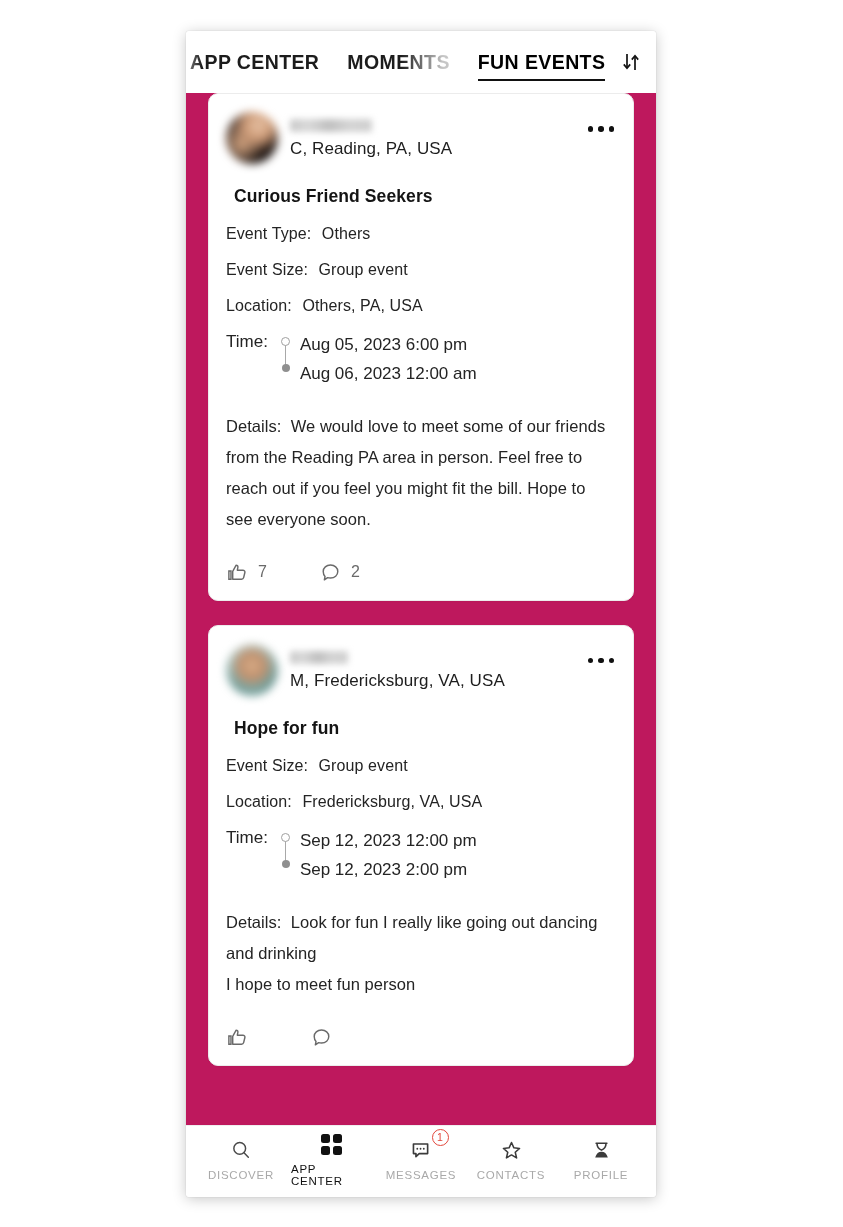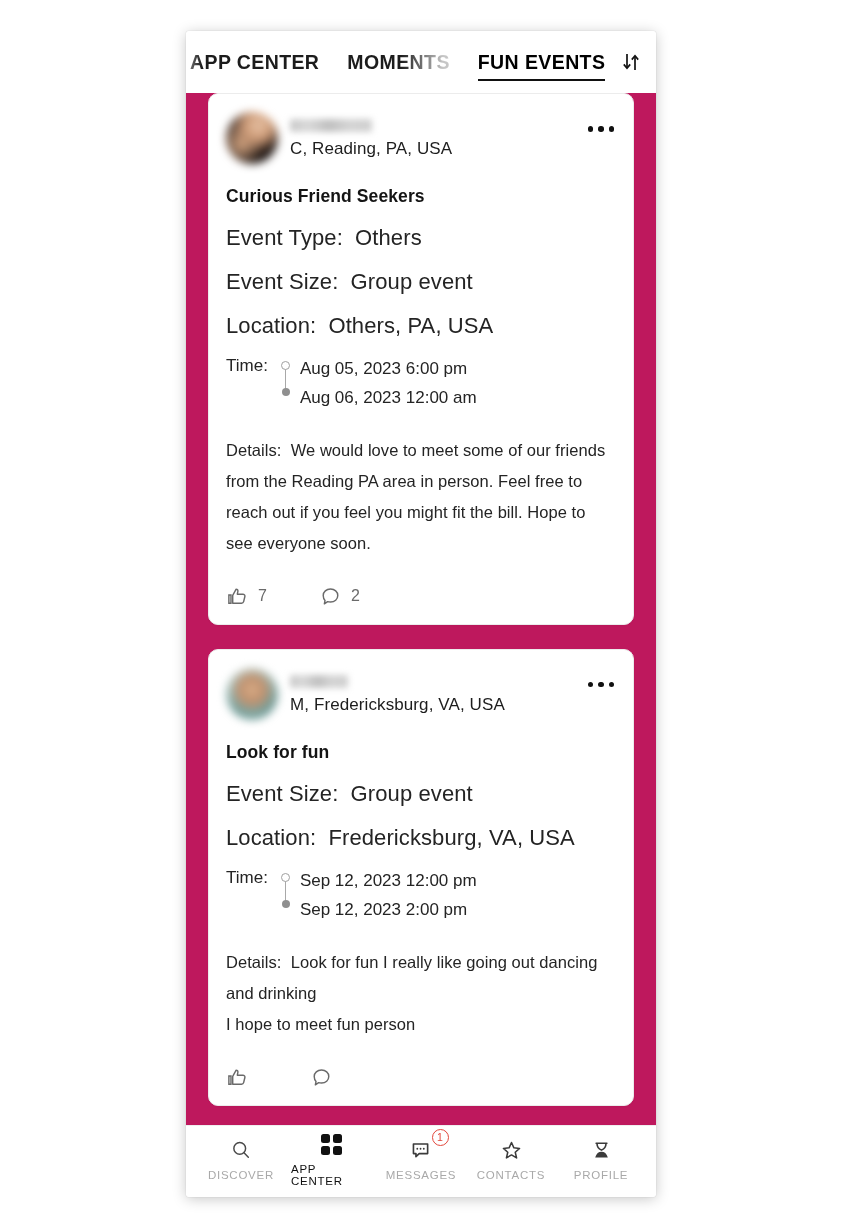--- a/index.html
+++ b/index.html
@@ -154,26 +154,26 @@
     width: 5.5px; height: 5.5px;
     border-radius: 50%;
     background: #111;
     display: block;
   }
 
   .title {
     font-size: 17.5px;
     font-weight: bold;
     color: #141414;
-    margin: 18px 0 0 0;
+    margin: 18px 0 0 8px;
     letter-spacing: 0.1px;
   }
 
   .row {
-    font-size: 22px;
+    font-size: 16px;
     color: #242424;
     margin-top: 18px;
     letter-spacing: 0.1px;
   }
   .row .lbl { color: #242424; }
   .row .val { margin-left: 6px; }
 
   .time-row {
     display: flex;
     align-items: flex-start;
@@ -393,21 +393,21 @@
             <div class="uname-blur" style="width:58px"></div>
             <div class="handle">M, Fredericksburg, VA, USA</div>
           </div>
           <div class="dots">
             <i></i>
               <i></i>
               <i></i>
           </div>
         </div>
 
-        <div class="title">Look for fun</div>
+        <div class="title">Hope for fun</div>
 
         <div class="row">
           <span class="lbl">Event Size:</span>
           <span class="val">Group event</span>
         </div>
         <div class="row">
           <span class="lbl">Location:</span>
           <span class="val">Fredericksburg, VA, USA</span>
         </div>
 

